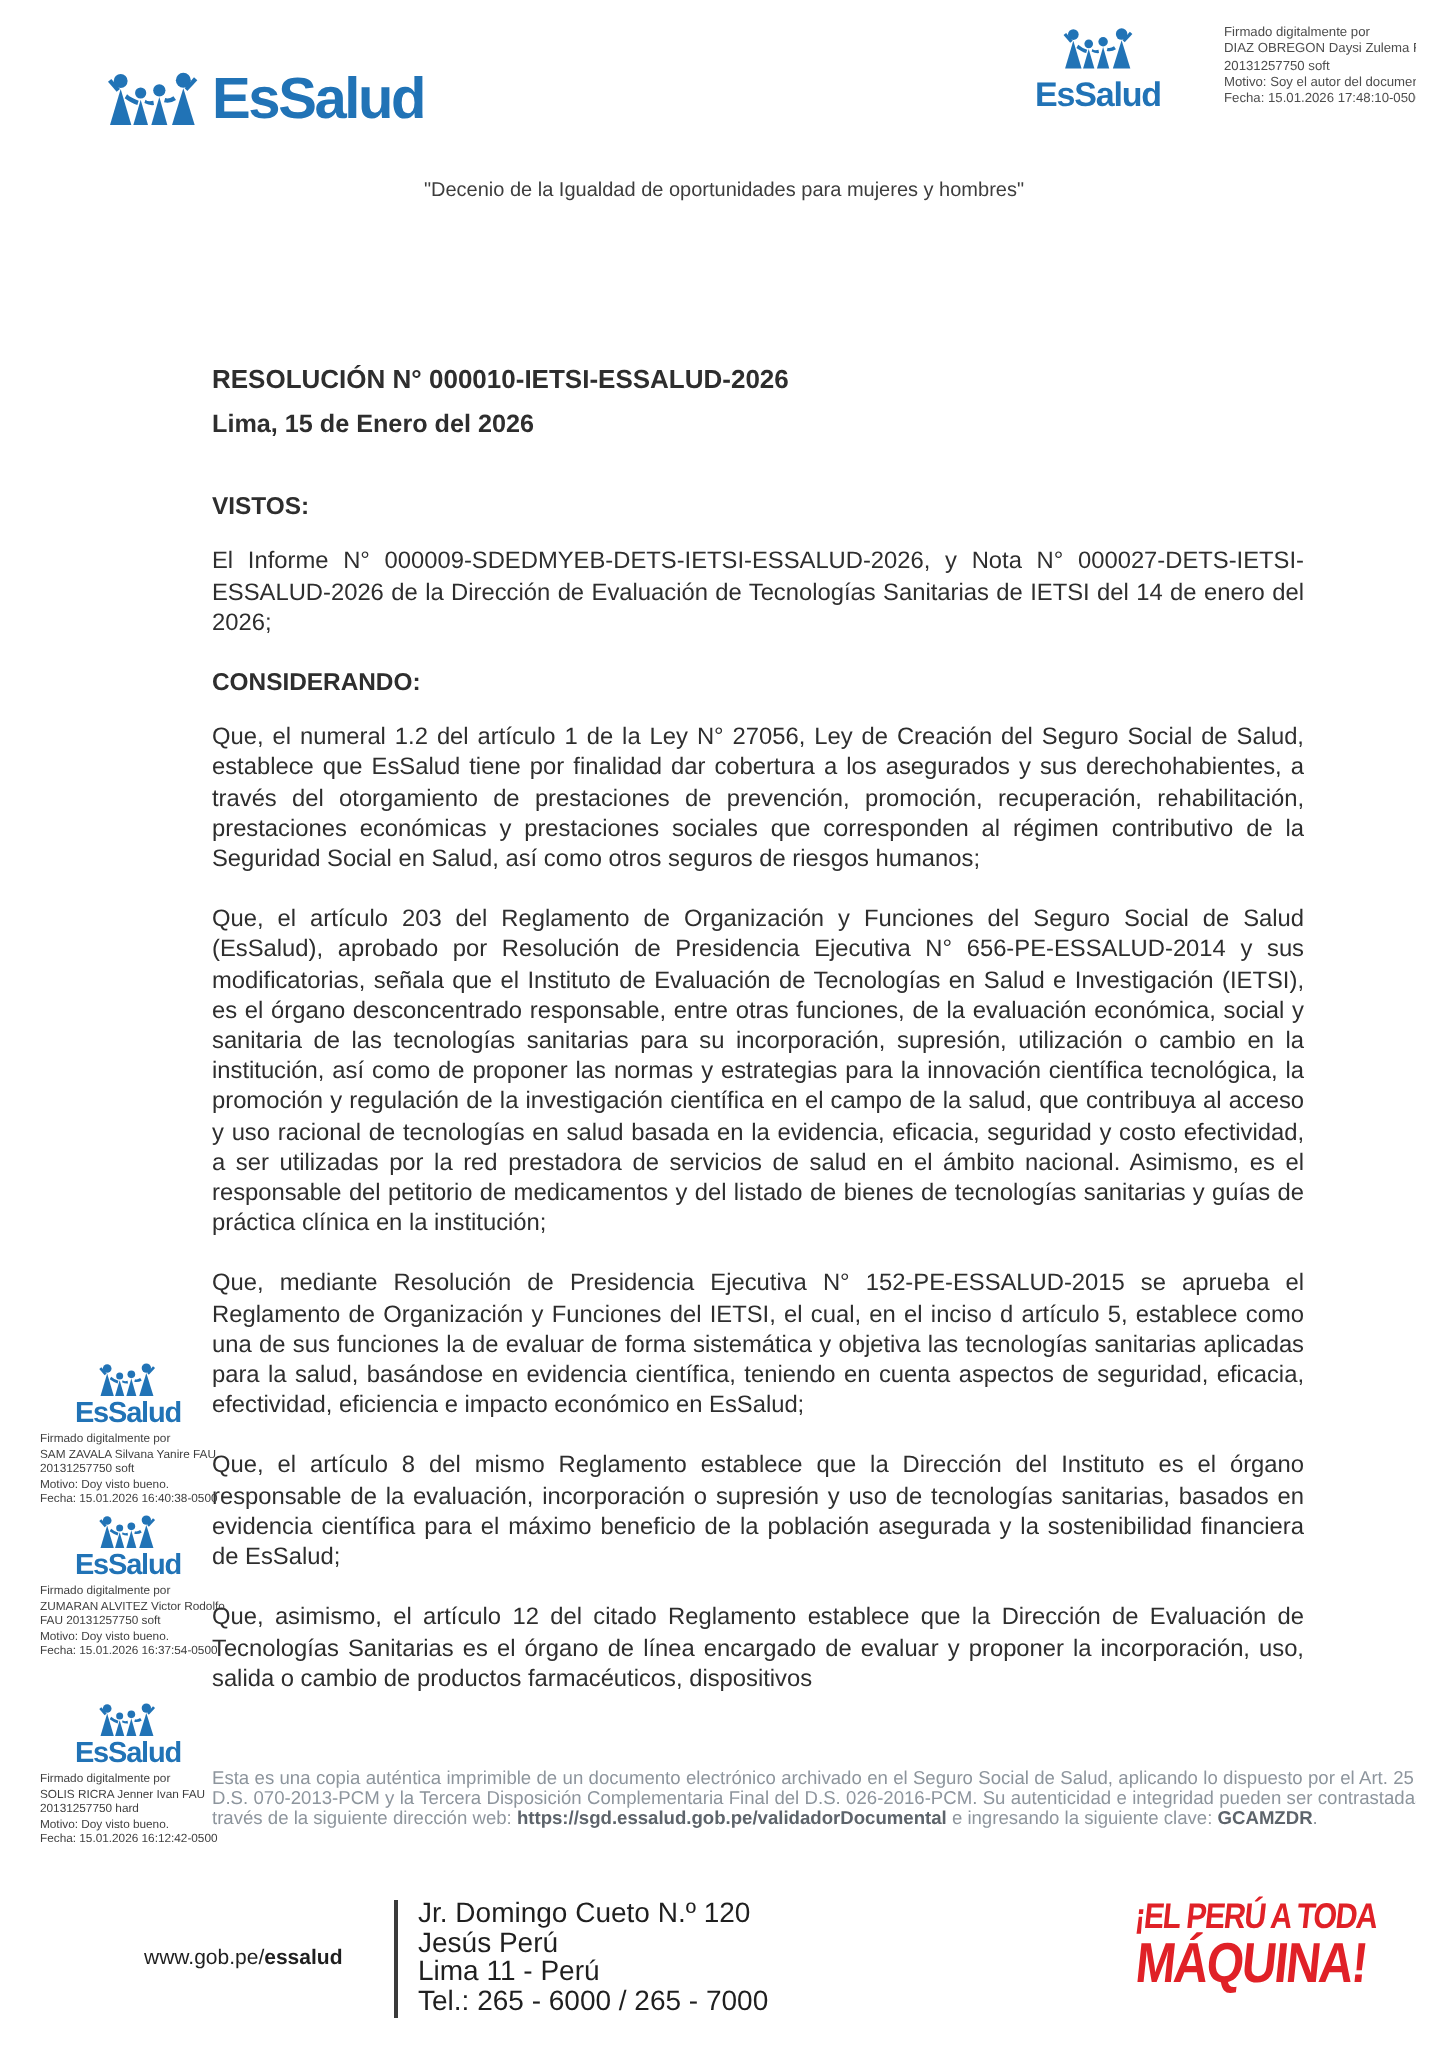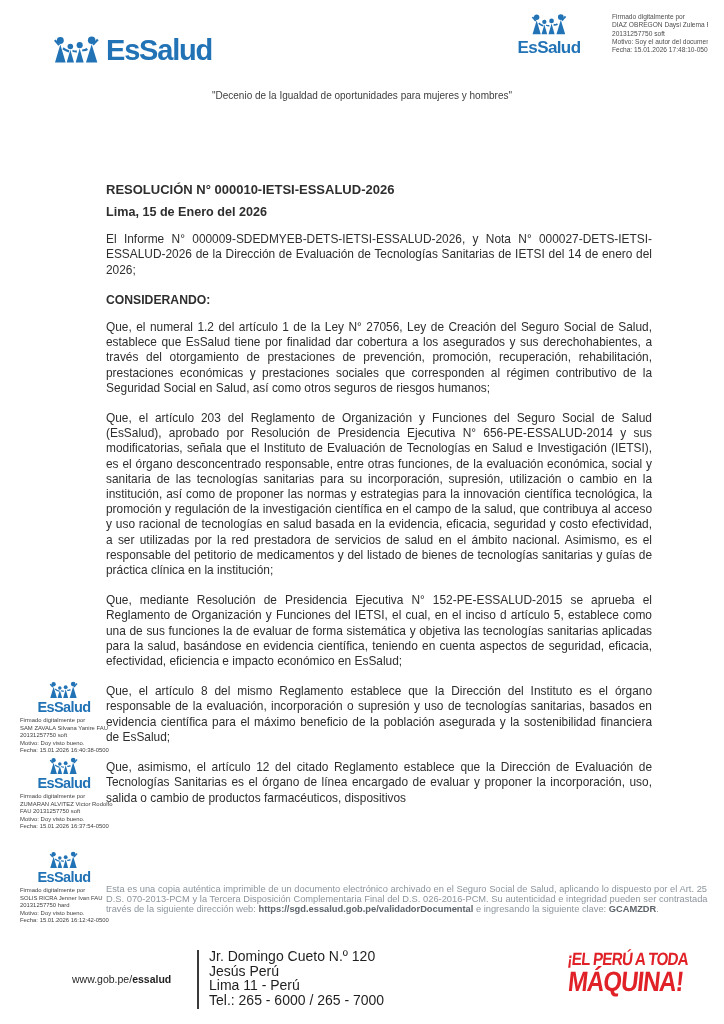--- a/index.html
+++ b/index.html
@@ -89,20 +89,21 @@
     <div>20131257750 soft</div>
     <div>Motivo: Soy el autor del documento.</div>
     <div>Fecha: 15.01.2026 17:48:10-0500</div>
   </div>
 
   <div class="quote">"Decenio de la Igualdad de oportunidades para mujeres y hombres"</div>
 
   <div class="doc">
     <div class="title">RESOLUCIÓN N° 000010-IETSI-ESSALUD-2026</div>
     <div class="date">Lima, 15 de Enero del 2026</div>
+    <div class="heading mt26">VISTOS:</div>
     <div class="mt16">El Informe N° 000009-SDEDMYEB-DETS-IETSI-ESSALUD-2026, y Nota N° 000027-DETS-IETSI-ESSALUD-2026 de la Dirección de Evaluación de Tecnologías Sanitarias de IETSI del 14 de enero del 2026;</div>
     <div class="heading mt15">CONSIDERANDO:</div>
     <div class="mt16">Que, el numeral 1.2 del artículo 1 de la Ley N° 27056, Ley de Creación del Seguro Social de Salud, establece que EsSalud tiene por finalidad dar cobertura a los asegurados y sus derechohabientes, a través del otorgamiento de prestaciones de prevención, promoción, recuperación, rehabilitación, prestaciones económicas y prestaciones sociales que corresponden al régimen contributivo de la Seguridad Social en Salud, así como otros seguros de riesgos humanos;</div>
     <div class="mt15">Que, el artículo 203 del Reglamento de Organización y Funciones del Seguro Social de Salud (EsSalud), aprobado por Resolución de Presidencia Ejecutiva N° 656-PE-ESSALUD-2014 y sus modificatorias, señala que el Instituto de Evaluación de Tecnologías en Salud e Investigación (IETSI), es el órgano desconcentrado responsable, entre otras funciones, de la evaluación económica, social y sanitaria de las tecnologías sanitarias para su incorporación, supresión, utilización o cambio en la institución, así como de proponer las normas y estrategias para la innovación científica tecnológica, la promoción y regulación de la investigación científica en el campo de la salud, que contribuya al acceso y uso racional de tecnologías en salud basada en la evidencia, eficacia, seguridad y costo efectividad, a ser utilizadas por la red prestadora de servicios de salud en el ámbito nacional. Asimismo, es el responsable del petitorio de medicamentos y del listado de bienes de tecnologías sanitarias y guías de práctica clínica en la institución;</div>
     <div class="mt15">Que, mediante Resolución de Presidencia Ejecutiva N° 152-PE-ESSALUD-2015 se aprueba el Reglamento de Organización y Funciones del IETSI, el cual, en el inciso d artículo 5, establece como una de sus funciones la de evaluar de forma sistemática y objetiva las tecnologías sanitarias aplicadas para la salud, basándose en evidencia científica, teniendo en cuenta aspectos de seguridad, eficacia, efectividad, eficiencia e impacto económico en EsSalud;</div>
     <div class="mt15">Que, el artículo 8 del mismo Reglamento establece que la Dirección del Instituto es el órgano responsable de la evaluación, incorporación o supresión y uso de tecnologías sanitarias, basados en evidencia científica para el máximo beneficio de la población asegurada y la sostenibilidad financiera de EsSalud;</div>
     <div class="mt15">Que, asimismo, el artículo 12 del citado Reglamento establece que la Dirección de Evaluación de Tecnologías Sanitarias es el órgano de línea encargado de evaluar y proponer la incorporación, uso, salida o cambio de productos farmacéuticos, dispositivos</div>
   </div>
 
   <div class="stamp stamp1">

